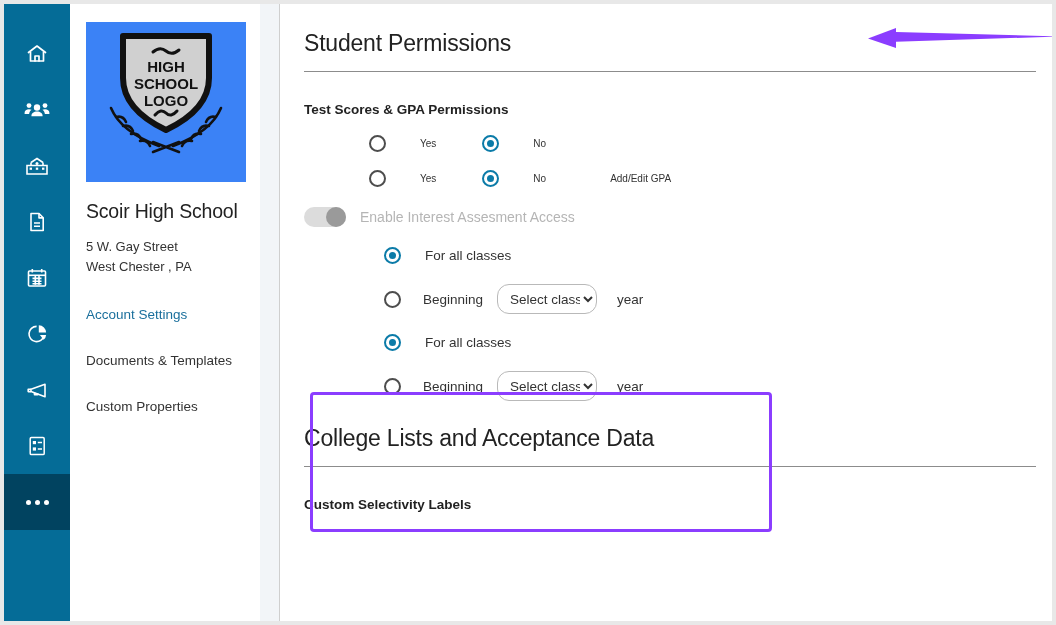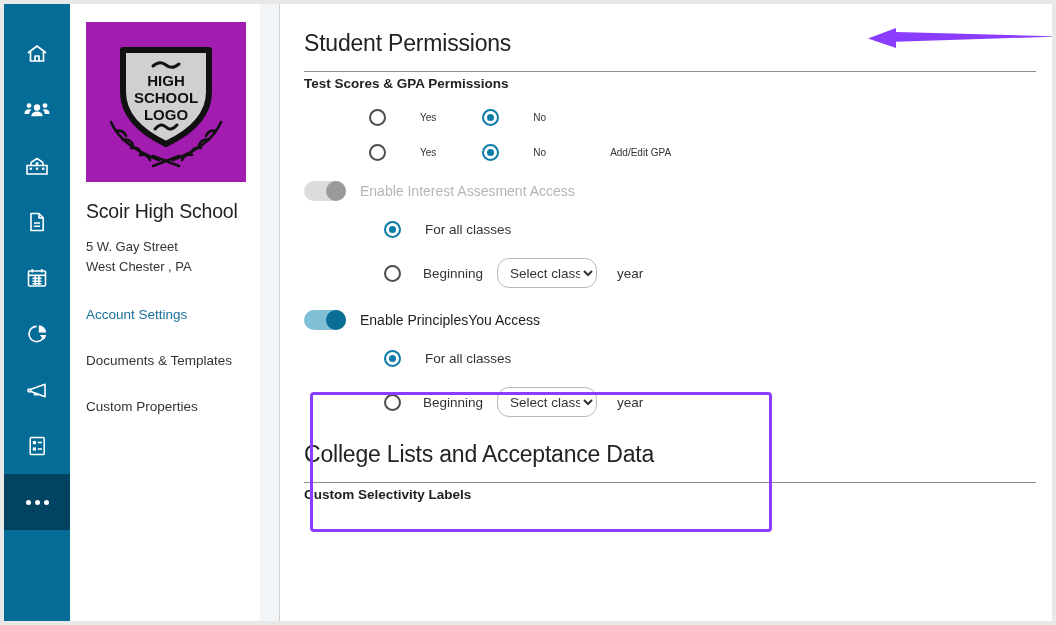--- a/index.html
+++ b/index.html
@@ -46,22 +46,22 @@
 
   
   .school-panel {
     width: 190px;
     flex: 0 0 190px;
     background: #ffffff;
     padding: 18px 16px 0 16px;
   }
   .logo-box {
     width: 160px; height: 160px;
-    background: #a21caf;
-    display: flex; align-items: center; justify-content: center;
+    background: #3b82f6;
+    display: flex; justify-content: center;
     margin-bottom: 18px;
   }
   .crest { position: relative; width: 126px; height: 132px; }
   .school-name {
     font-size: 19.5px;
     color: #222222;
     font-weight: 400;
     letter-spacing: -0.2px;
     margin-bottom: 14px;
   }
@@ -105,21 +105,21 @@
   .rule {
     height: 1px;
     background: #8c8c8c;
     margin-top: 14px;
     margin-right: 16px;
   }
   .sub-head {
     font-size: 13.5px;
     font-weight: bold;
     color: #222222;
-    margin-top: 4px;
+    margin-top: 30px;
   }
 
   .radio-row {
     display: flex;
     align-items: center;
     margin-top: 18px;
     padding-left: 65px;
     font-size: 10px;
     color: #333333;
     gap: 24px;
@@ -400,26 +400,20 @@
 
       <div class="opt-row">
         <span class="rad"></span>
         <span class="txt tight">Beginning</span>
         <select class="class-select">
           <option>Select class</option>
         </select>
         <span class="year">year</span>
       </div>
 
-      <div class="toggle-row" style="margin-top:22px">
-        <span class="switch on">
-            <span class="knob"></span>
-          </span>
-        <span class="toggle-label enabled">Enable PrinciplesYou Access</span>
-      </div>
 
       <div class="opt-row">
         <span class="rad on"></span>
         <span class="txt">For all classes</span>
       </div>
 
       <div class="opt-row">
         <span class="rad"></span>
         <span class="txt tight">Beginning</span>
         <select class="class-select">

